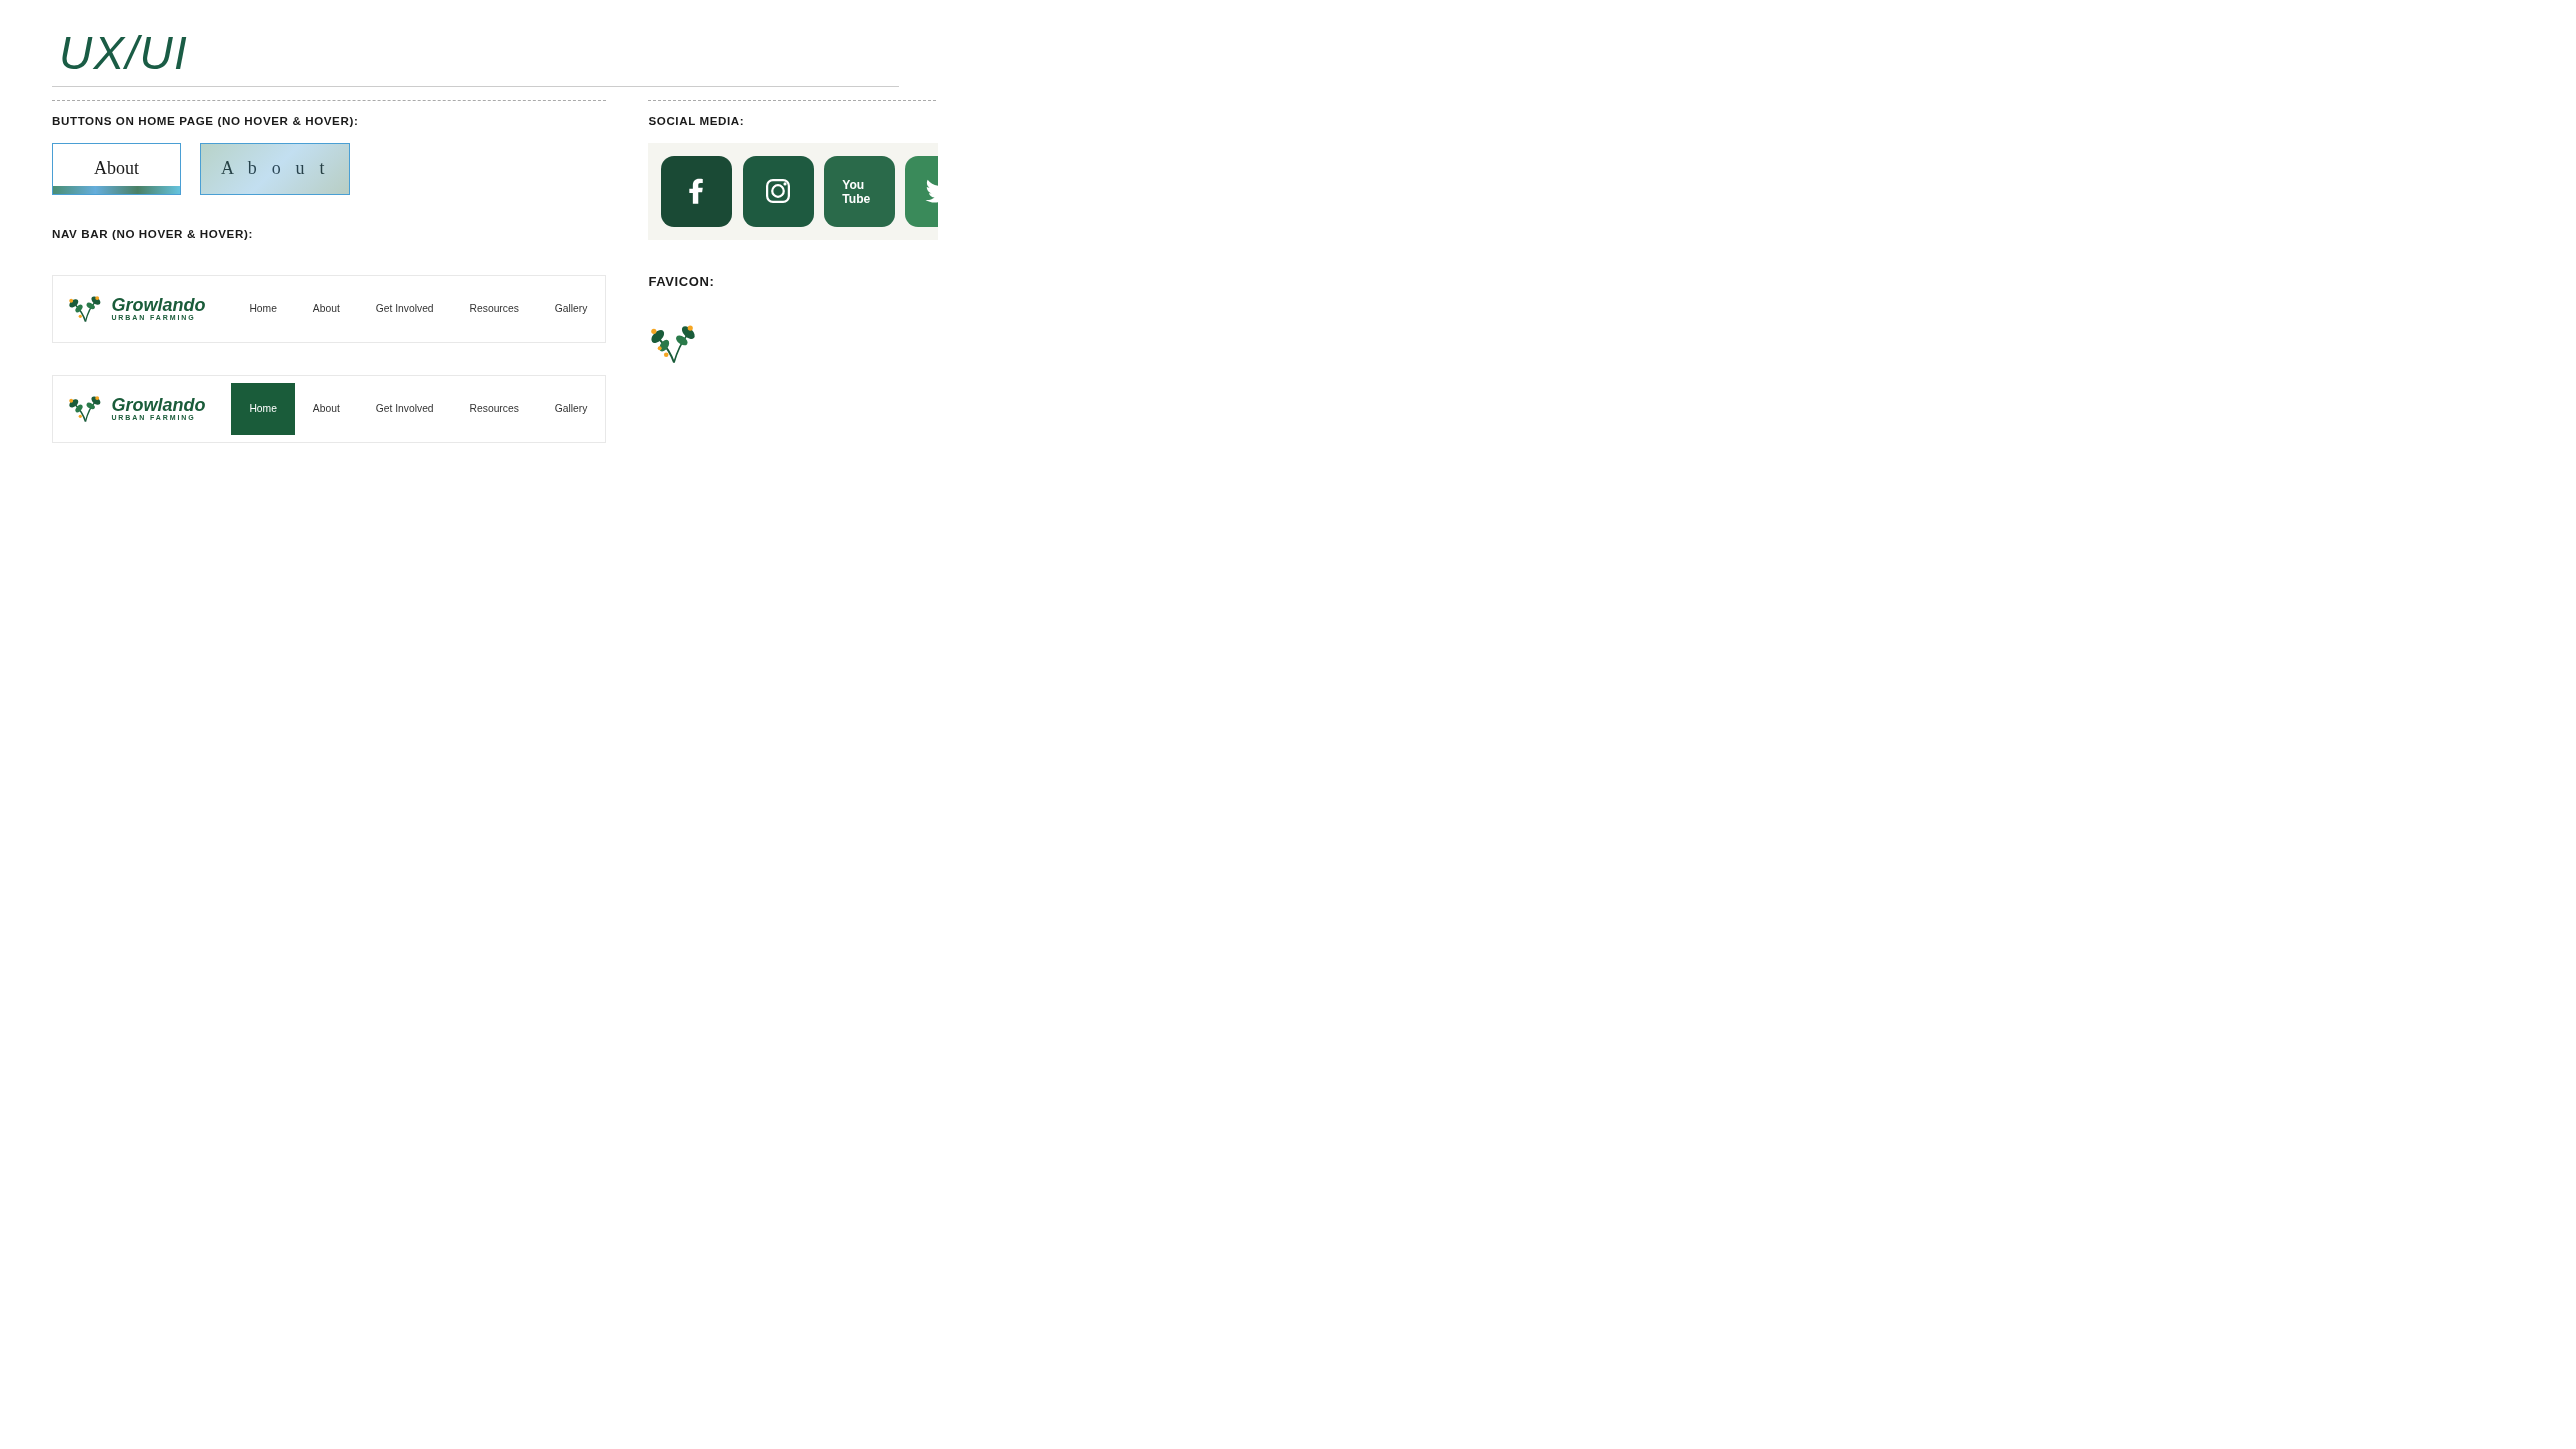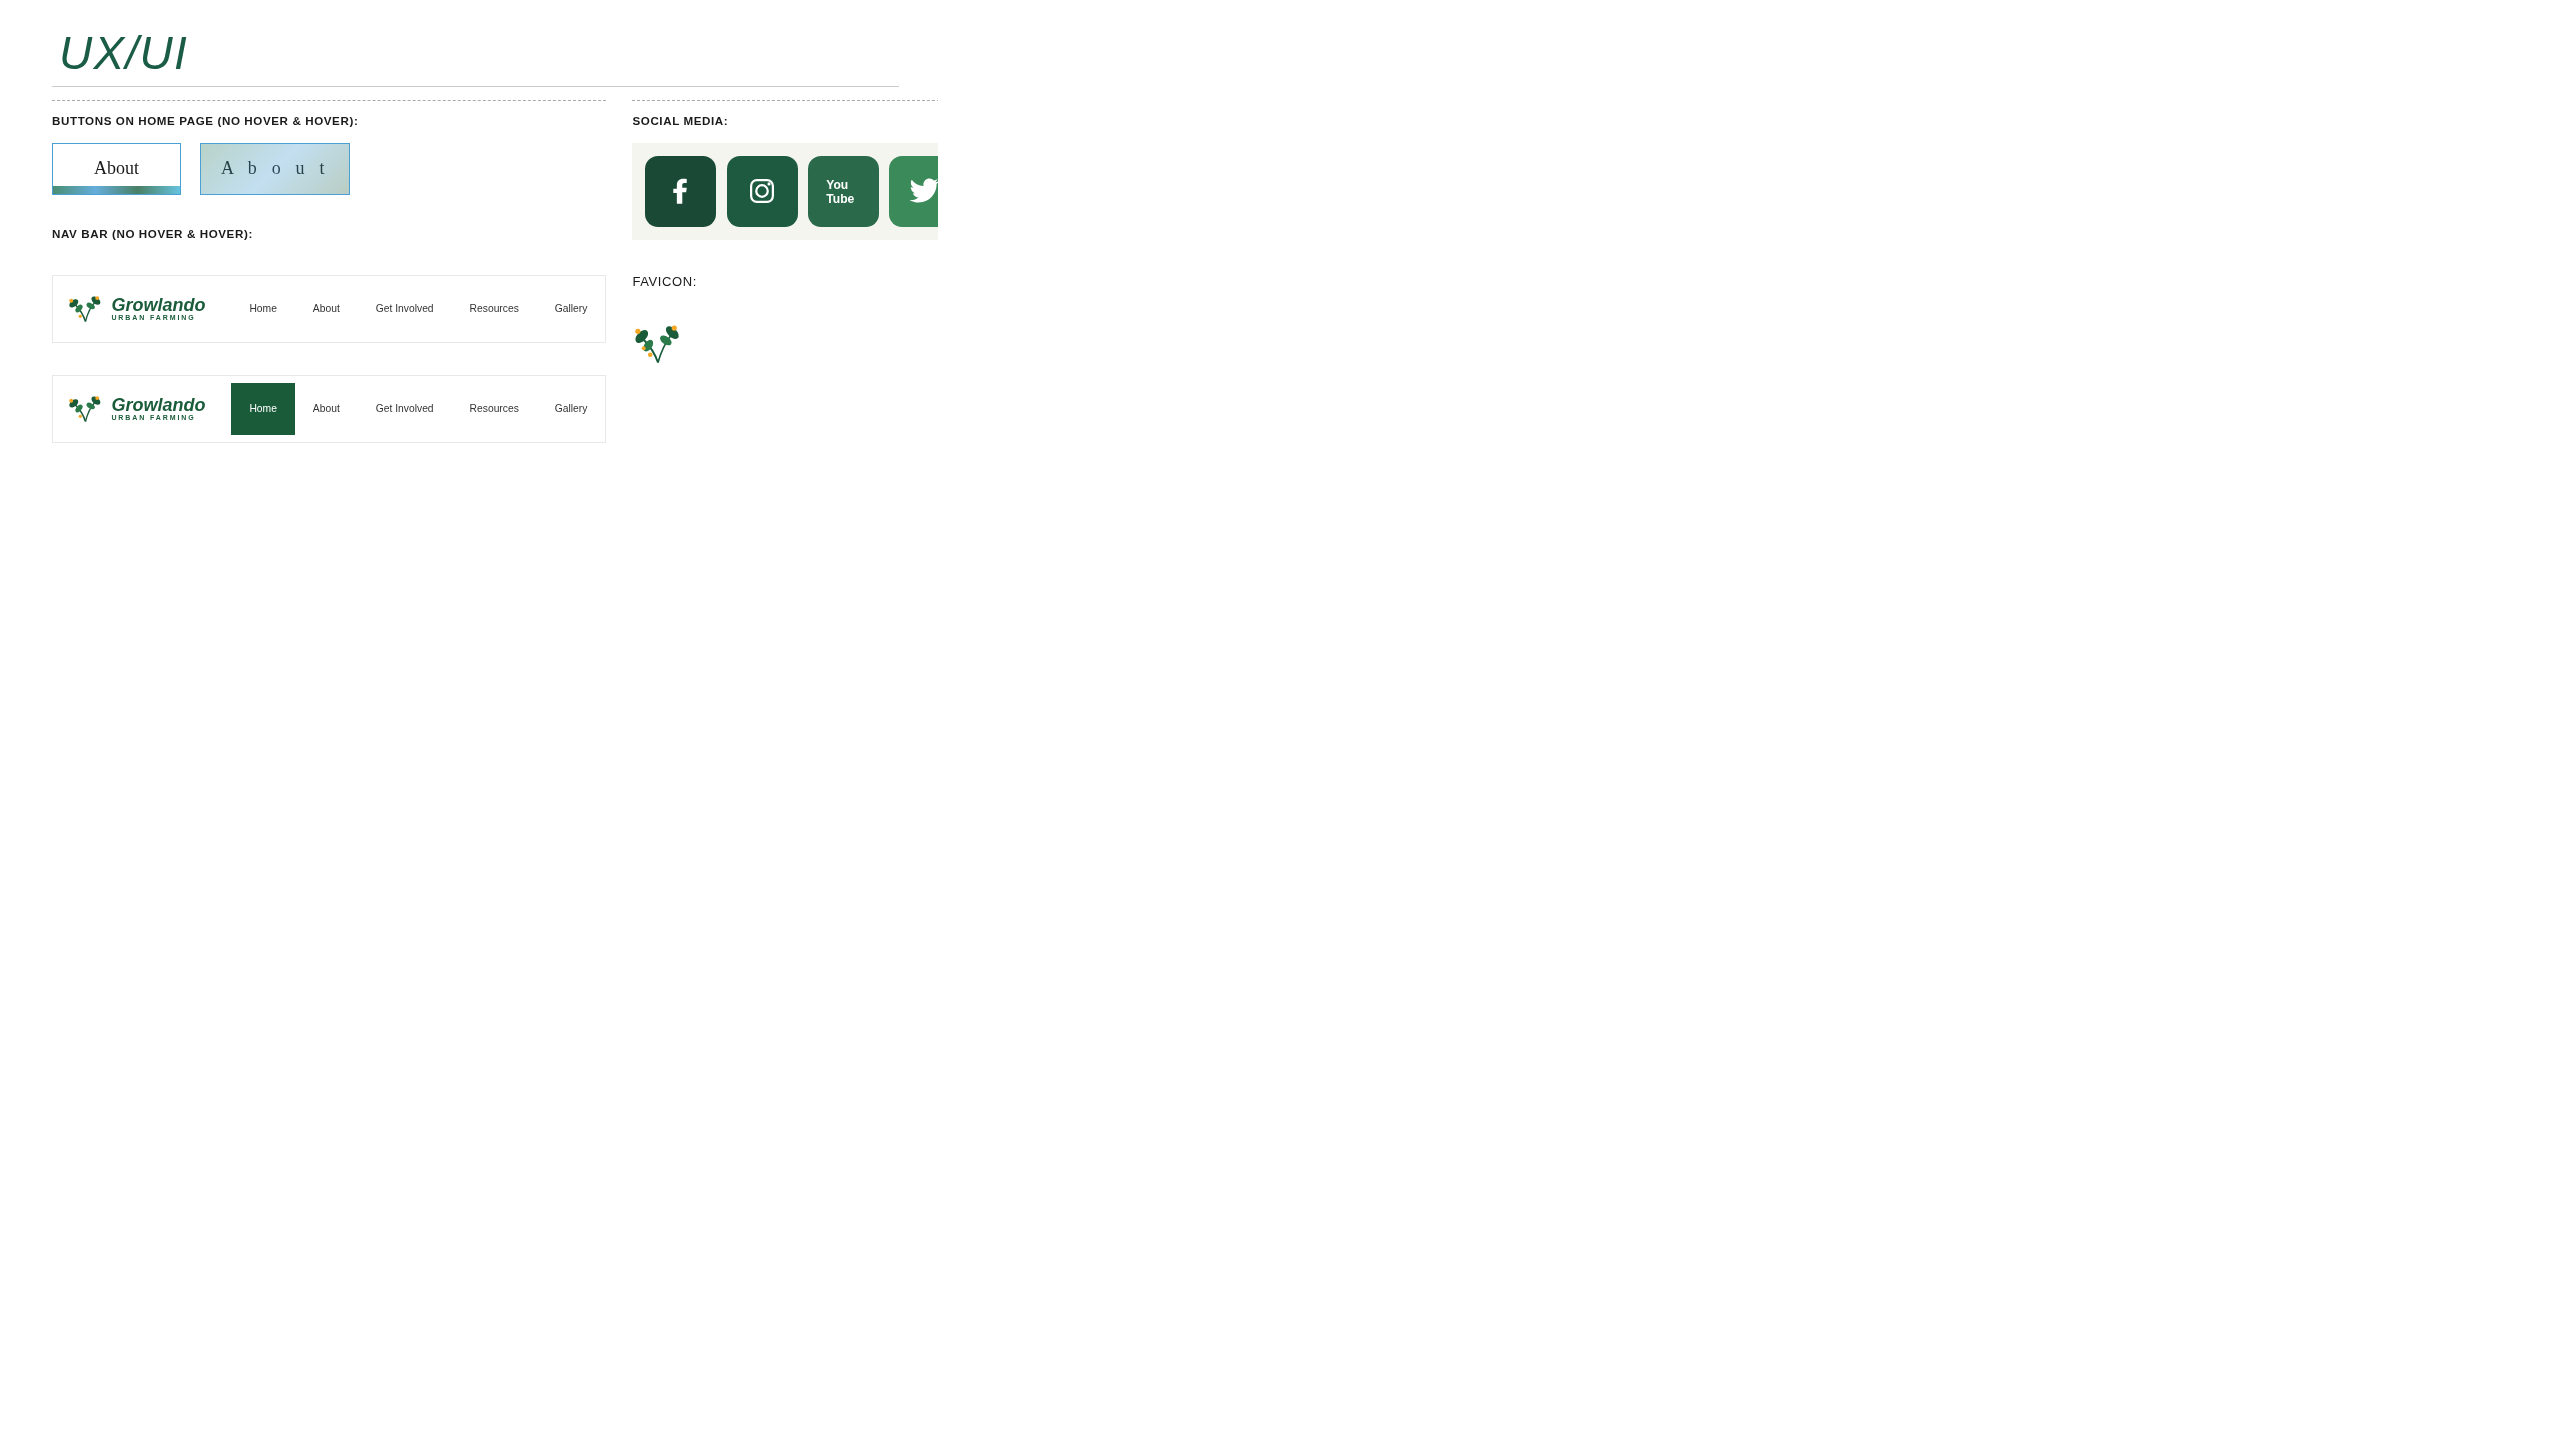--- a/index.html
+++ b/index.html
@@ -33,21 +33,21 @@
     .title-divider {
       width: 100%;
       border: none;
       border-top: 0.6px solid #ccc;
       margin-top: 6.4px;
     }
 
     
     .main-content {
       display: flex;
-      gap: 0;
+      gap: 16px;
       margin-top: 13px;
       justify-content: space-between;
     }
 
     .left-section {
       flex: 1;
     }
 
     .right-section {
       flex: 0 0 374px;
@@ -229,21 +229,21 @@
     .social-icon.youtube { background: #2a6a4a; }
     .social-icon.twitter { background: #3a8a5a; }
 
     
     .favicon-section {
       margin-top: 26px;
     }
 
     .favicon-label {
       font-size: 13px;
-      font-weight: 400;
+      font-weight: 700;
       letter-spacing: 0.6px;
       color: #1a1a1a;
       margin-bottom: 28px;
     }
 
     .favicon-icon {
       width: 52px;
       height: 52px;
     }
 

